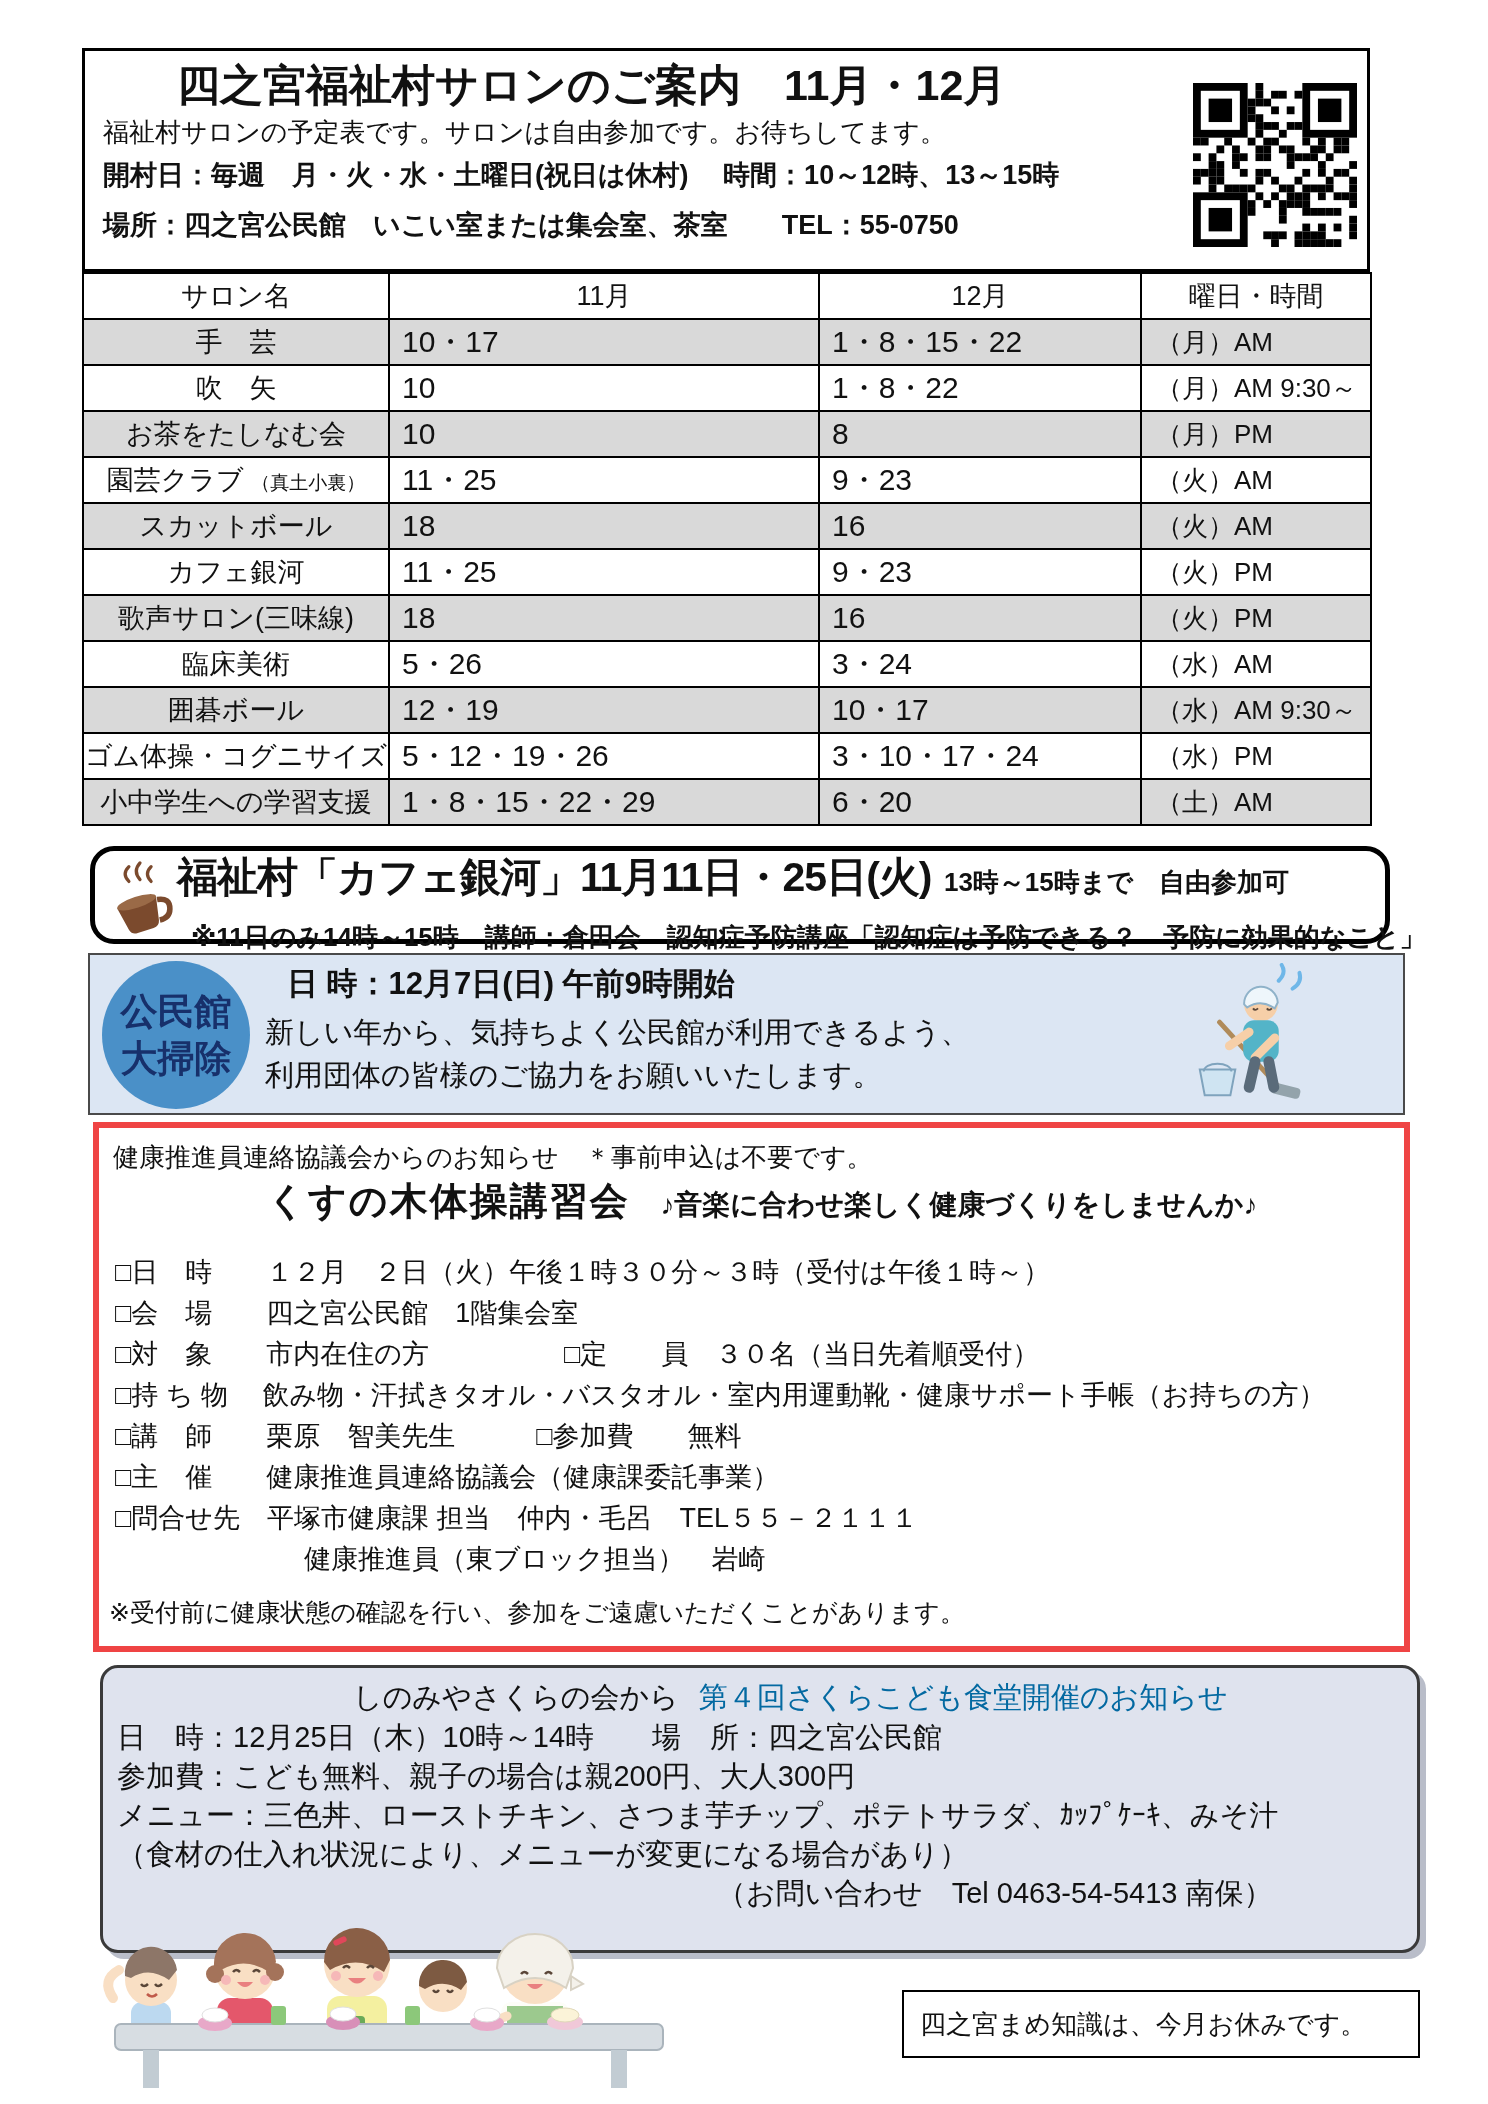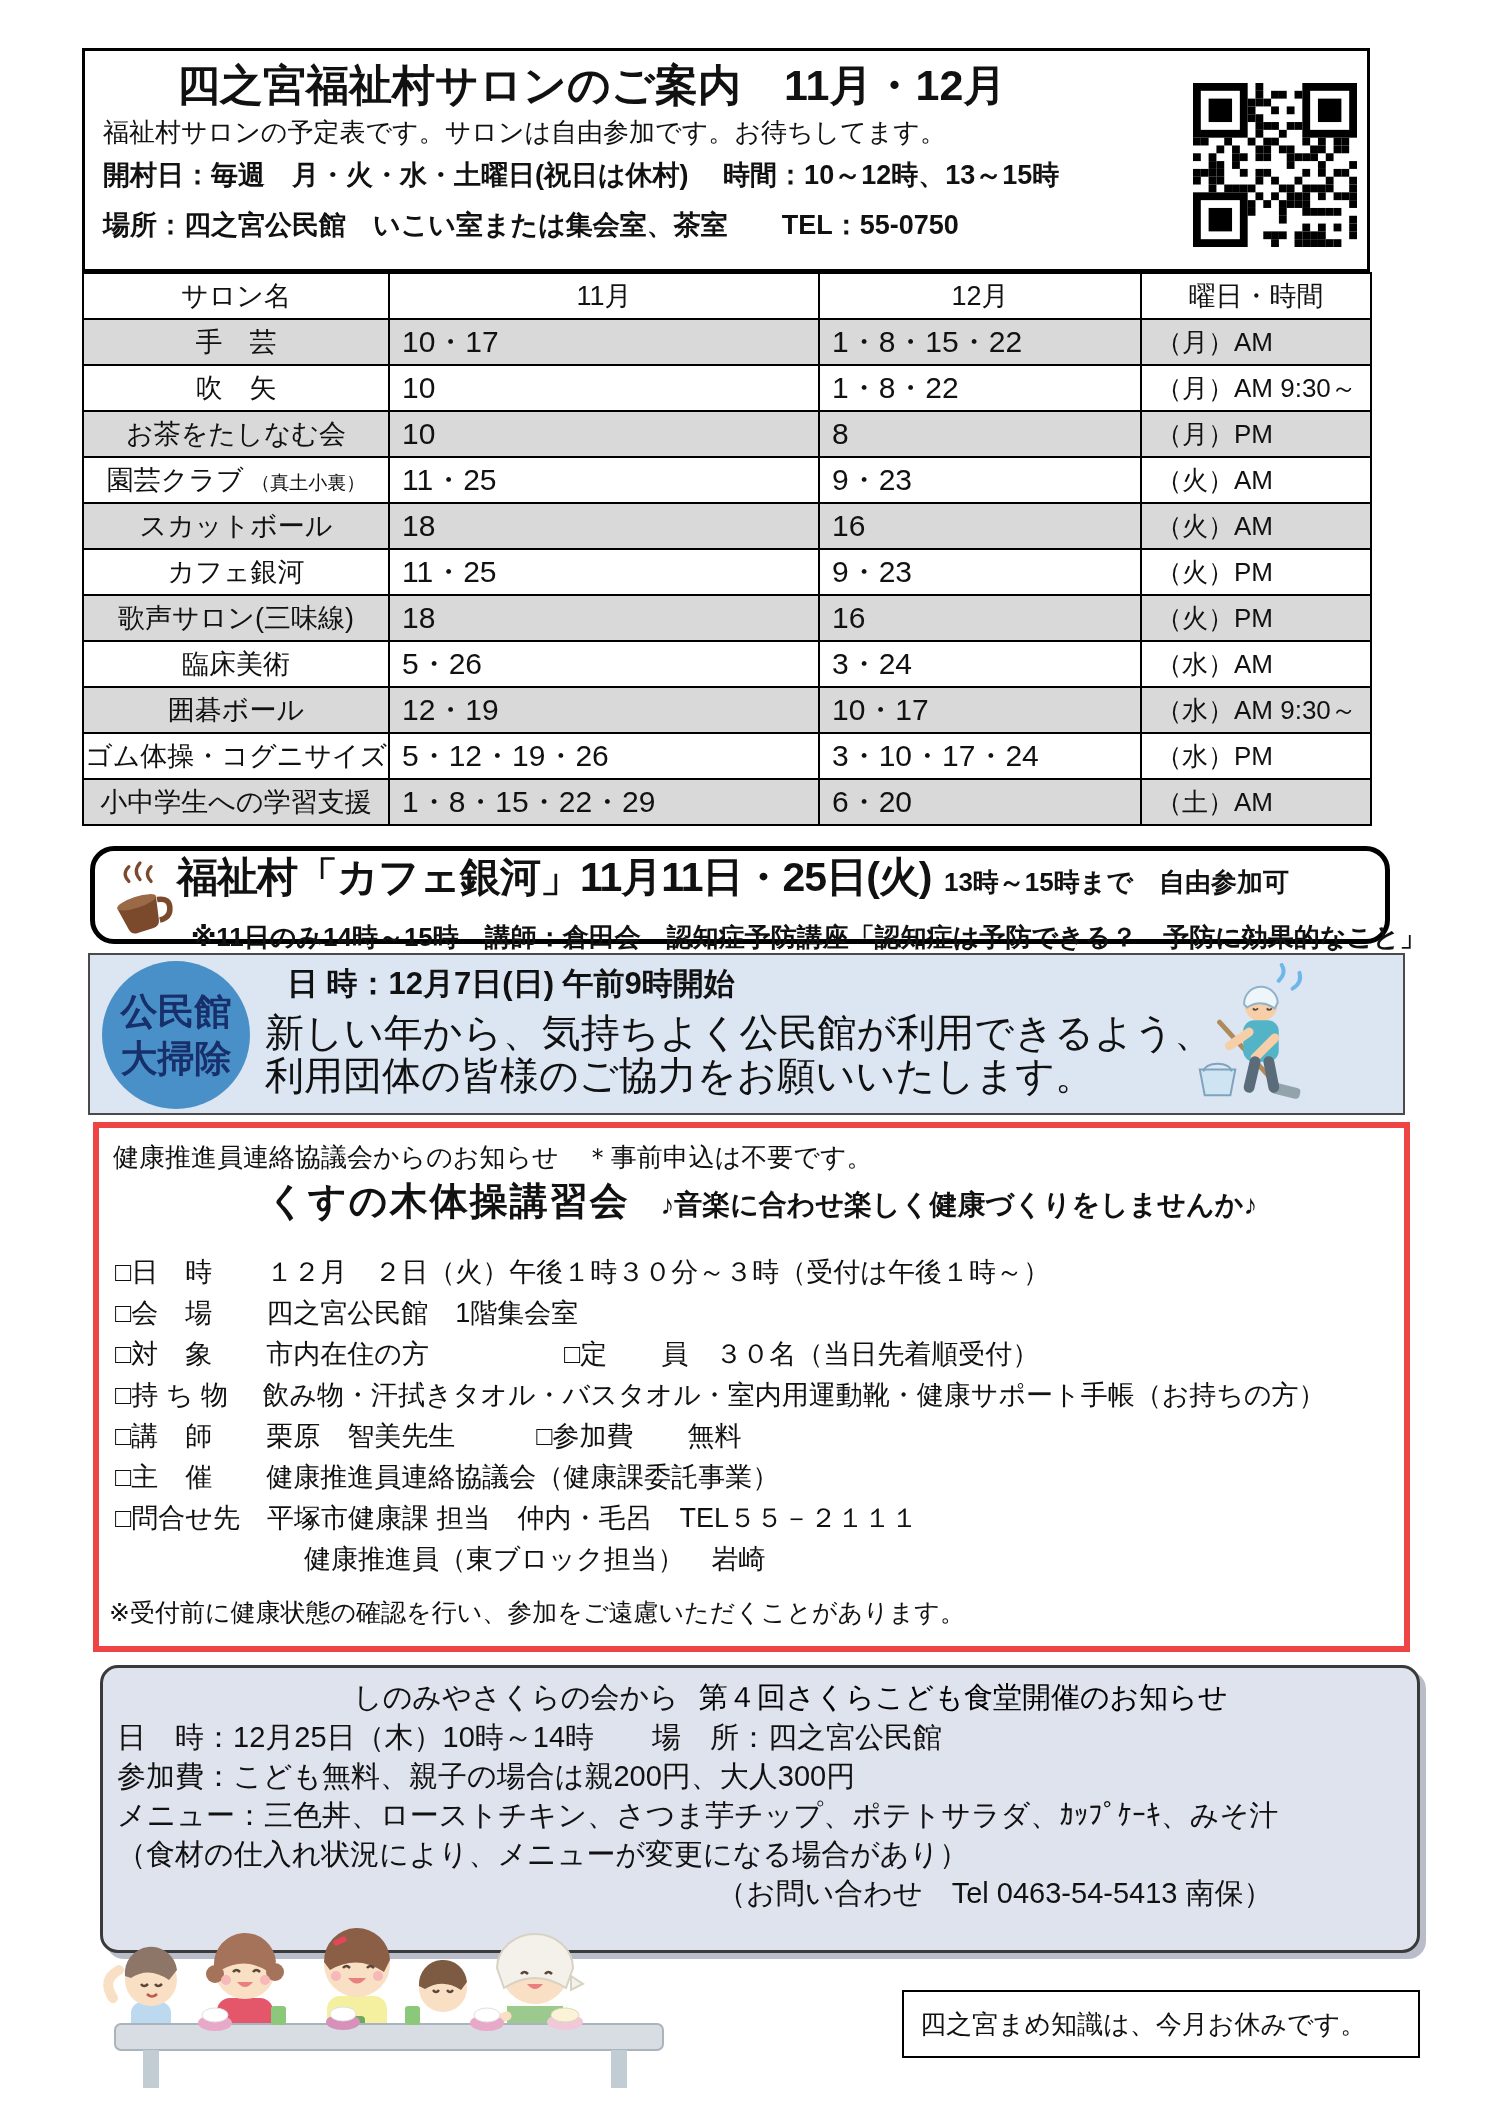--- a/index.html
+++ b/index.html
@@ -39,40 +39,40 @@
   .cafe-note{position:absolute;left:96px;top:52px;font-size:26px;font-weight:800;white-space:nowrap;margin-top:17px;}
 
   
   .cleaning-box{position:absolute;left:88px;top:953px;width:1317px;height:162px;
             background:#dce6f3;border:2px solid #4a4a4a;box-sizing:border-box;}
   .badge{position:absolute;left:12px;top:6px;width:148px;height:148px;border-radius:50%;
          background:#4a90c8;color:#17306b;font-weight:800;display:flex;flex-direction:column;
          align-items:center;justify-content:center;font-size:37px;line-height:47px;}
   .clean-text{position:absolute;left:175px;top:8px;white-space:nowrap;}
   .clean-dt{font-size:31px;font-weight:800;margin-left:22px;margin-bottom:6px;}
-  .clean-desc{font-size:39px;line-height:43px;}
+  .clean-desc{font-size:29px;line-height:43px;}
   .cleaner{position:absolute;right:70px;top:8px;}
 
   
   .kusunoki-box{position:absolute;left:93px;top:1122px;width:1317px;height:530px;
             border:6px solid #ef4444;box-sizing:border-box;background:#fff;}
   .k-announce{position:absolute;left:14px;top:12px;font-size:26px;white-space:nowrap;}
   .k-title-row{position:absolute;left:168px;top:48px;white-space:nowrap;}
   .k-title{font-size:38px;font-weight:900;letter-spacing:2px;}
   .k-sub{font-size:28px;font-weight:800;margin-left:26px;}
   .k-lines{position:absolute;left:16px;top:124px;font-size:27px;}
   .k-lines div{height:41px;line-height:41px;white-space:pre;}
   .k-foot{position:absolute;left:10px;top:468px;font-size:25px;white-space:nowrap;}
 
   
   .sakura-box{position:absolute;left:100px;top:1665px;width:1320px;height:288px;
             background:#dfe3ee;border:3px solid #3a3a3a;border-radius:18px;
             box-shadow:6px 6px 0 #b9bdc9;box-sizing:border-box;z-index:1;}
   .s-header{position:absolute;left:250px;top:10px;font-size:29px;white-space:nowrap;}
-  .s-red{color:#000000;margin-left:20px;}
+  .s-red{color:#0369a1;margin-left:20px;}
   .s-lines{position:absolute;left:14px;top:50px;font-size:29px;}
   .s-lines div{height:39px;line-height:39px;white-space:pre;}
   .s-contact{margin-left:600px;}
 
   .children{position:absolute;left:95px;top:1876px;z-index:3;}
 
   .mame-box{position:absolute;left:902px;top:1990px;width:518px;height:68px;
             border:2px solid #000;box-sizing:border-box;display:flex;align-items:center;
             padding-left:16px;font-size:26px;background:#fff;z-index:2;}
 </style>

